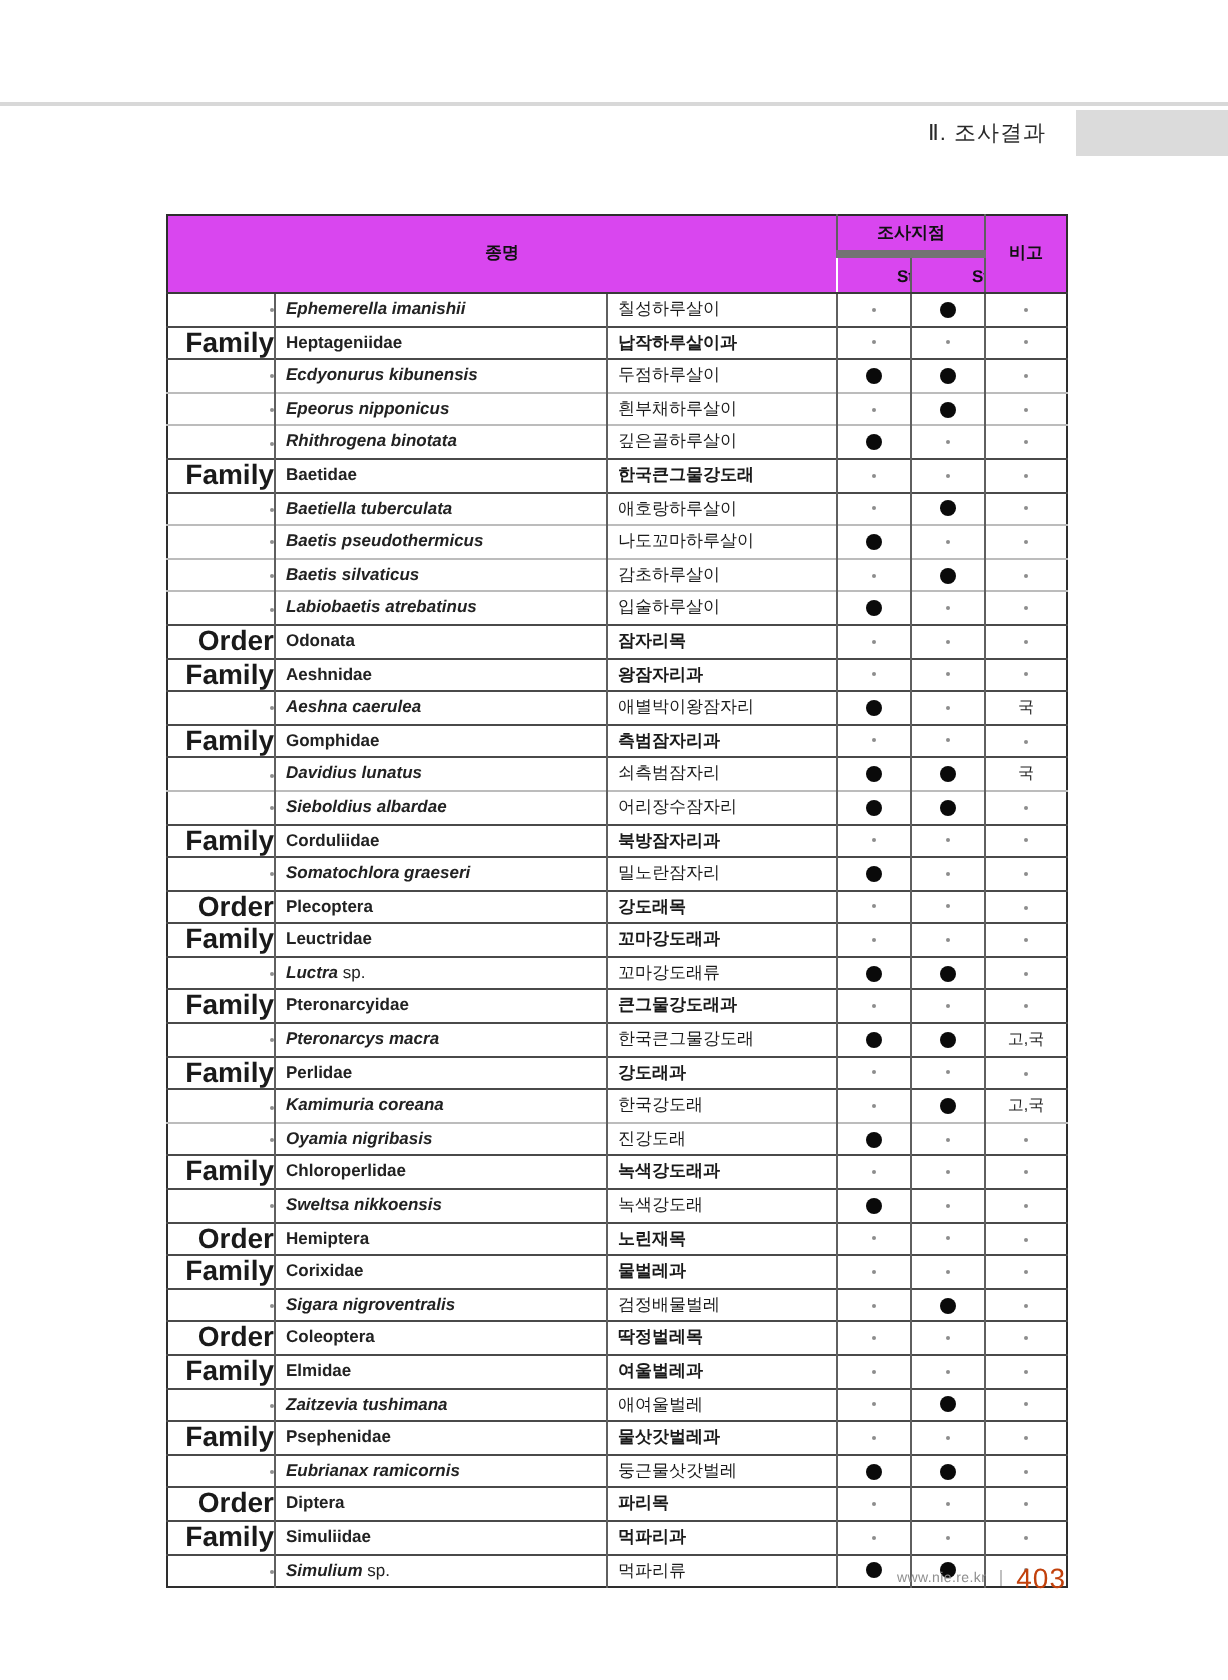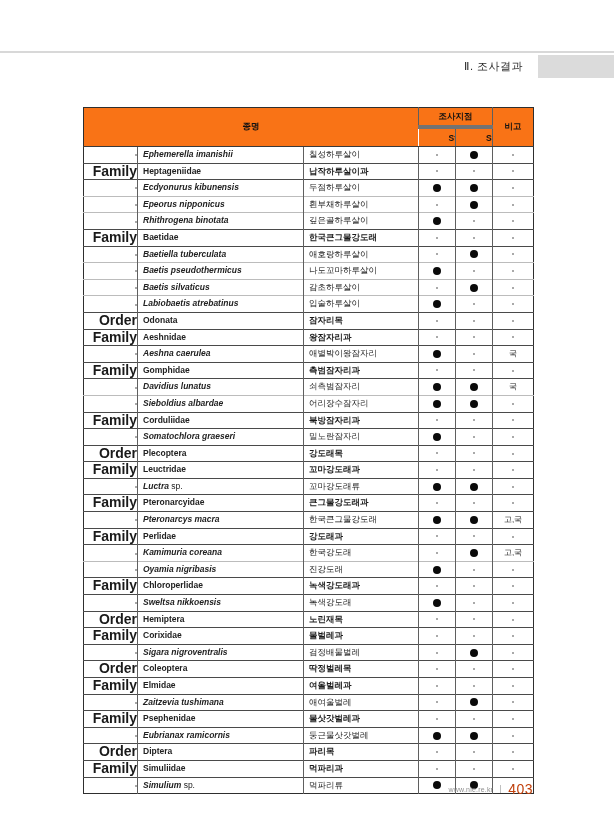--- a/index.html
+++ b/index.html
@@ -15,21 +15,21 @@
     position:absolute;left:83px;top:107px;width:450px;
     border-collapse:collapse;table-layout:fixed;
     border:1px solid #2e2e2e;
   }
   .species-table th,.species-table td{
     padding:0;margin:0;font-size:8.5px;overflow:hidden;white-space:nowrap;
     border-left:1px solid #5f5f5f;
   }
   .species-table th:first-child,.species-table td:first-child{border-left:none;}
   thead th{
-    background:#f97316;font-weight:bold;font-size:9px;height:17px;
+    background:#d946ef;font-weight:bold;font-size:9px;height:17px;
     text-align:center;vertical-align:middle;color:#111;
     border-bottom:1px solid #3a3a3a;
   }
   thead tr.sub th{border-top:4px solid #737373;padding-left:30px;}
   tbody td{height:15.6px;line-height:15.6px;vertical-align:middle;border-top:1px solid #bcbcbc;}
   tbody tr:first-child td{border-top:none;}
   tbody tr.group-row td,tbody tr.after-group td{border-top:1px solid #4a4a4a;}
   tbody tr.group-row td{font-weight:bold;}
   td.c-rank{text-align:right;padding-left:4px;font-size:14px;}
   td.c-latin{text-align:left;padding-left:5px;color:#222;}

